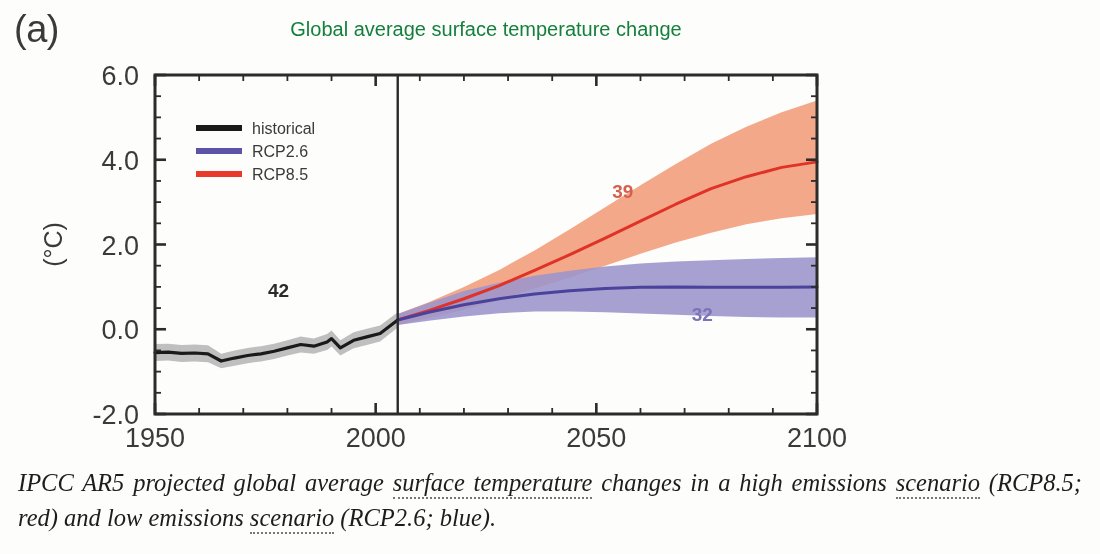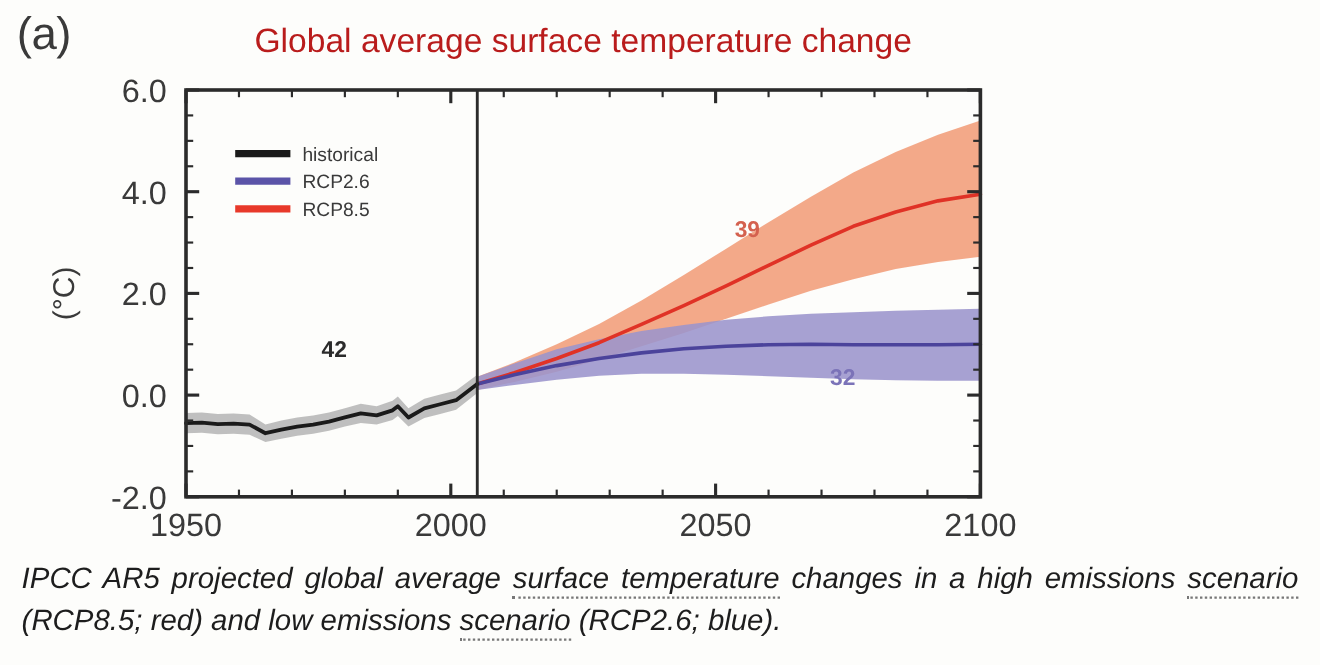--- a/index.html
+++ b/index.html
@@ -24,22 +24,22 @@
     color: #3a3a3a;
     font-family: "Liberation Sans", sans-serif;
     letter-spacing: -0.5px;
   }
   
   #chart-title {
     position: absolute;
     left: 155px; top: 18px;
     width: 662px;
     text-align: center;
-    font-size: 28px;
-    color: #b91c1c;
+    font-size: 20px;
+    color: #15803d;
     white-space: nowrap;
   }
   
   #plot-svg {
     position: absolute;
     left: 0; top: 0;
   }
   .axis-tick-label {
     font-family: "Liberation Sans", sans-serif;
     font-size: 27px;
@@ -58,21 +58,21 @@
   .annot-label {
     font-family: "Liberation Sans", sans-serif;
     font-size: 19px;
     font-weight: 600;
   }
   
   #caption {
     position: absolute;
     left: 18px; top: 466px;
     width: 1064px;
-    font-family: Liberation Sans, sans-serif;
+    font-family: Liberation Serif, serif;
     font-style: italic;
     font-size: 24.5px;
     line-height: 1.42;
     color: #1d1d1d;
     text-align: justify;
   }
   #caption .sp {
     border-bottom: 2px dotted #777;
     padding-bottom: 1px;
   }

